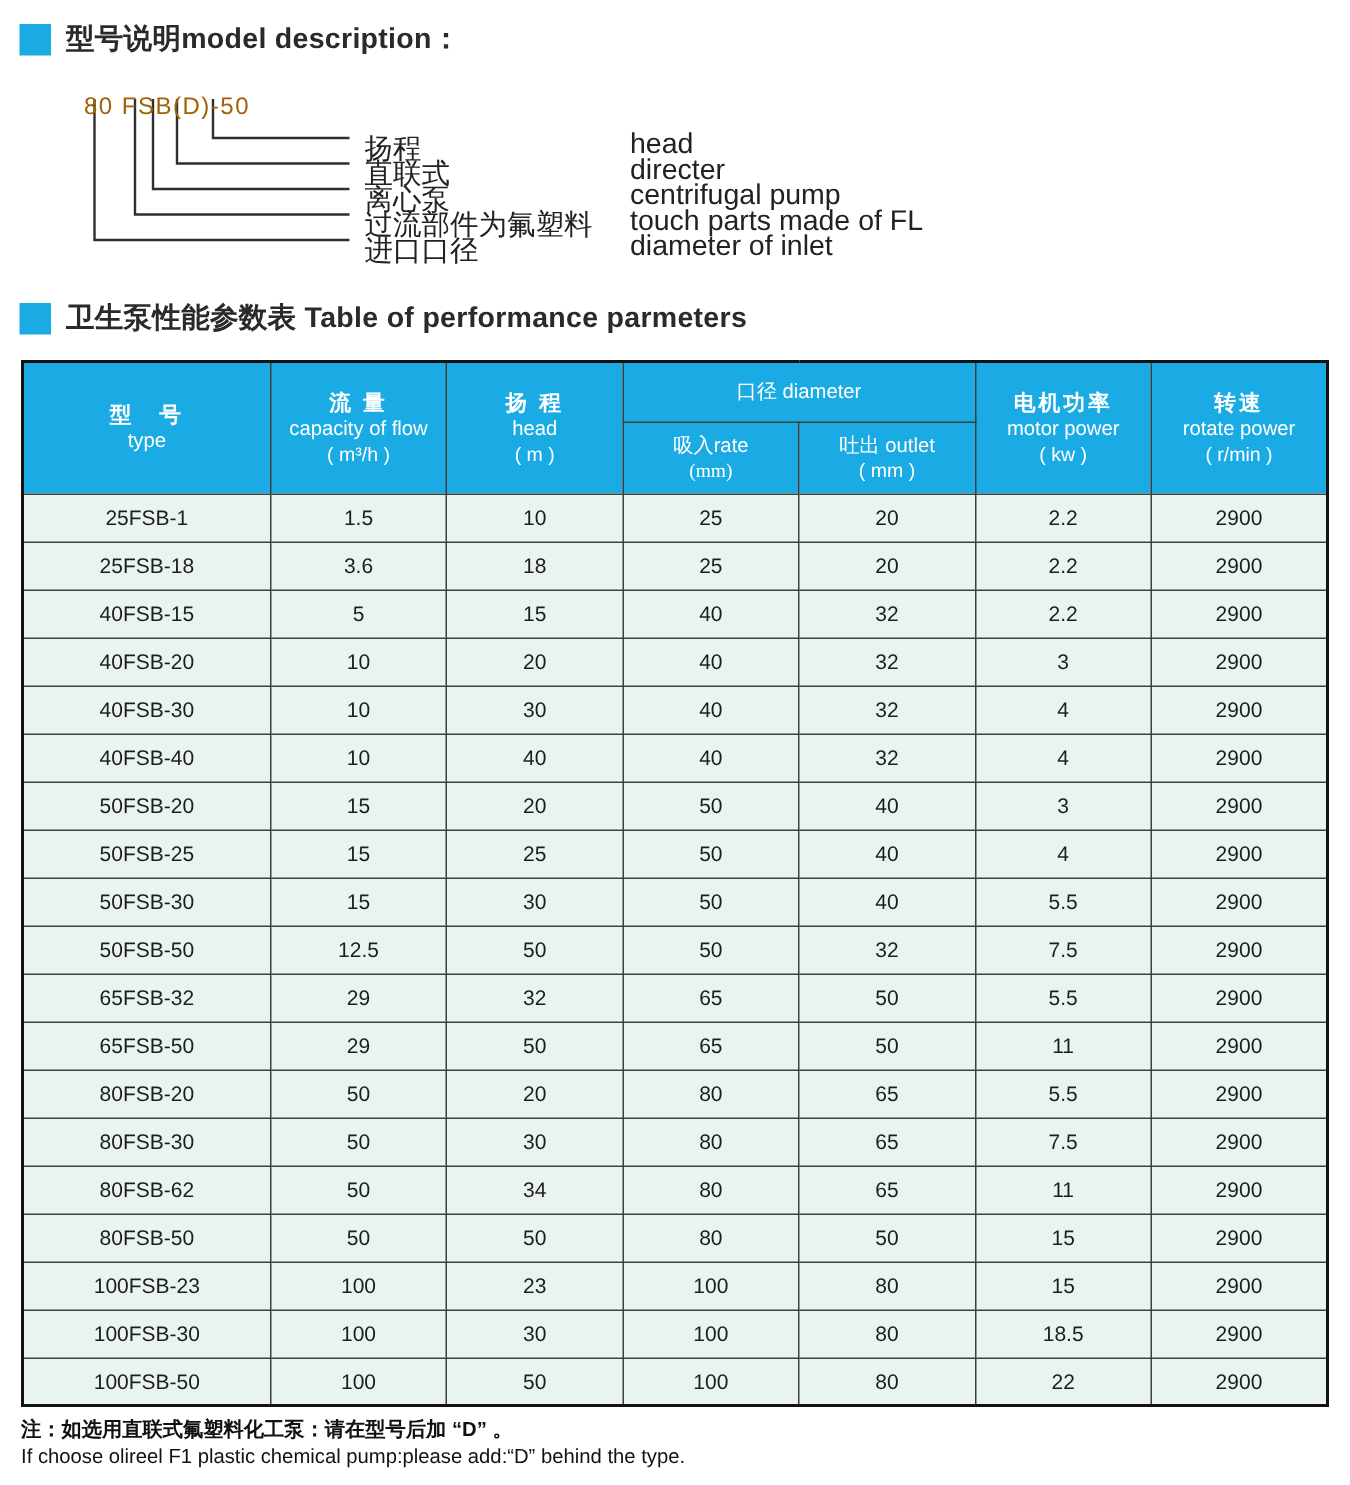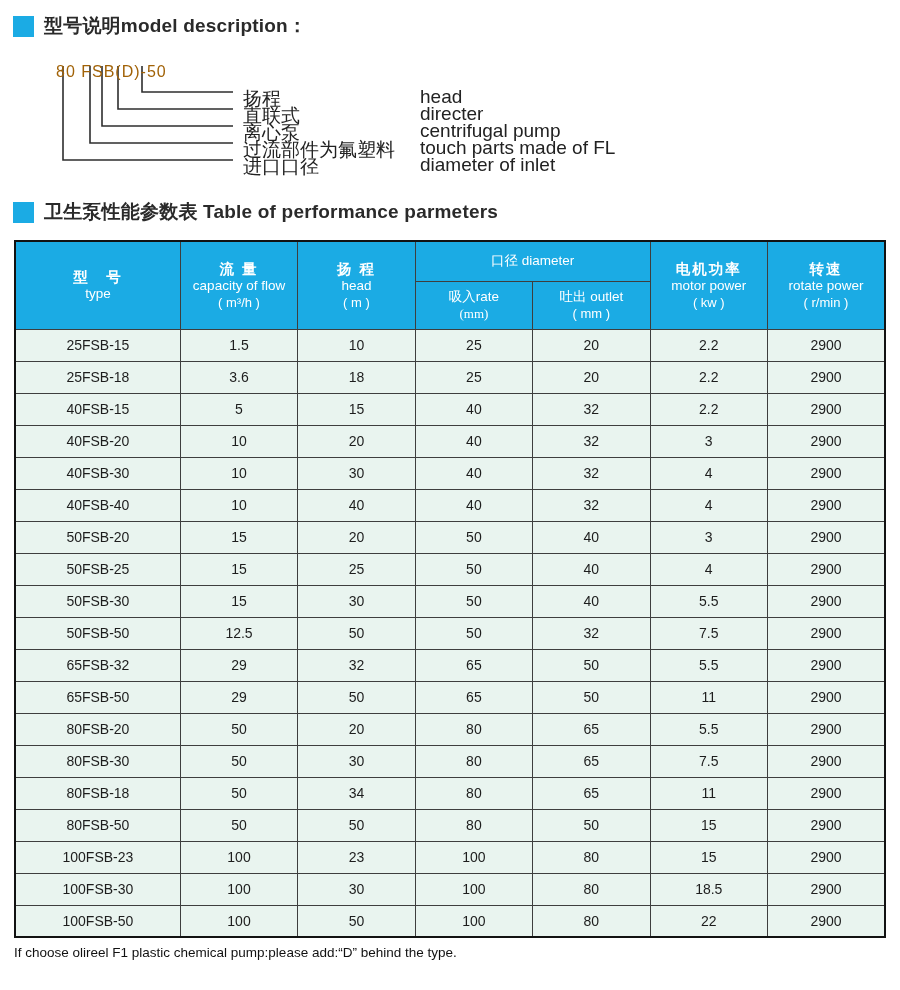--- a/index.html
+++ b/index.html
@@ -166,21 +166,21 @@
             <div class="unit unit-serif">(mm)</div>
           </th>
           <th class="h-sub">
             <div class="en">吐出 outlet</div>
             <div class="unit">( mm )</div>
           </th>
         </tr>
       </thead>
       <tbody>
           <tr>
-            <td>25FSB-15</td>
+            <td>25FSB-1</td>
             <td>1.5</td>
             <td>10</td>
             <td>25</td>
             <td>20</td>
             <td>2.2</td>
             <td>2900</td>
           </tr>
           <tr>
             <td>25FSB-18</td>
             <td>3.6</td>
@@ -292,21 +292,21 @@
           <tr>
             <td>80FSB-30</td>
             <td>50</td>
             <td>30</td>
             <td>80</td>
             <td>65</td>
             <td>7.5</td>
             <td>2900</td>
           </tr>
           <tr>
-            <td>80FSB-18</td>
+            <td>80FSB-62</td>
             <td>50</td>
             <td>34</td>
             <td>80</td>
             <td>65</td>
             <td>11</td>
             <td>2900</td>
           </tr>
           <tr>
             <td>80FSB-50</td>
             <td>50</td>
@@ -341,16 +341,17 @@
             <td>100</td>
             <td>80</td>
             <td>22</td>
             <td>2900</td>
           </tr>
         </tbody>
     </table>
   </div>
 
   <div class="notes">
+    <div class="note-cn">注：如选用直联式氟塑料化工泵：请在型号后加 “D” 。</div>
     <div class="note-en">If choose olireel F1 plastic chemical pump:please add:“D” behind the type.</div>
   </div>
 
 </div>
 
 </body></html>

